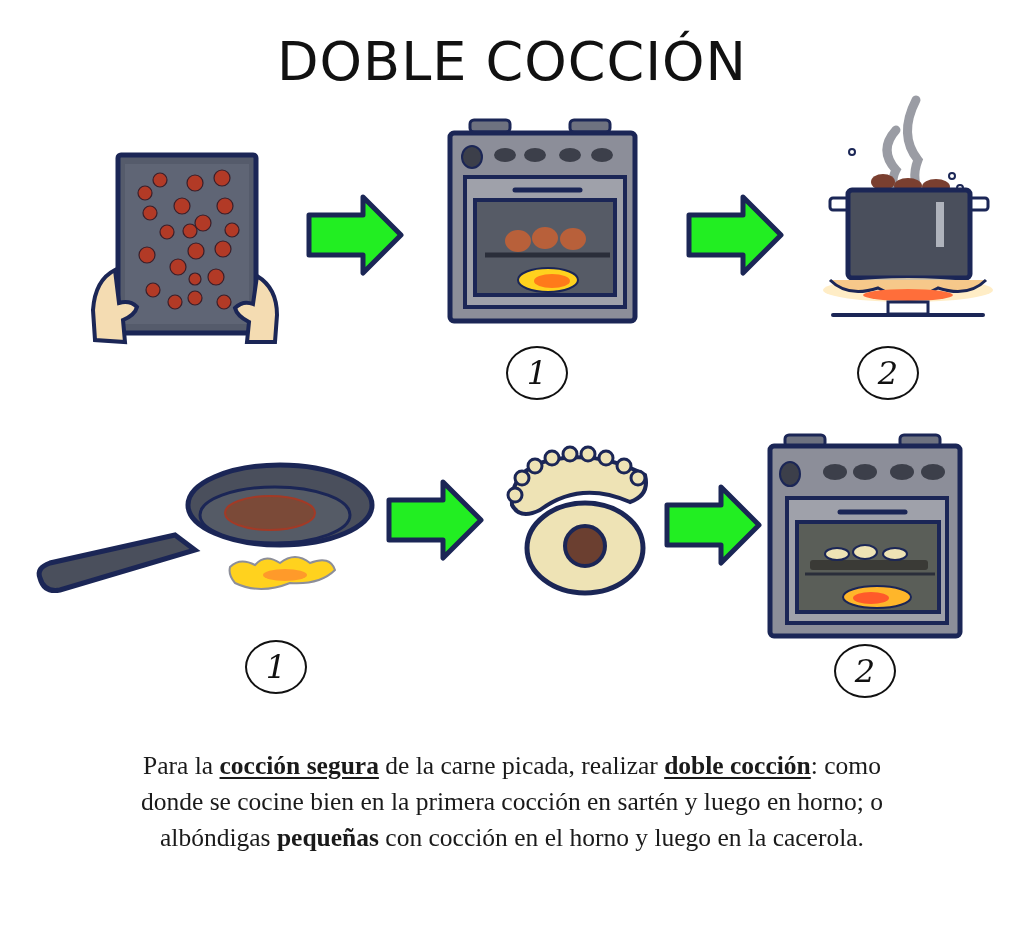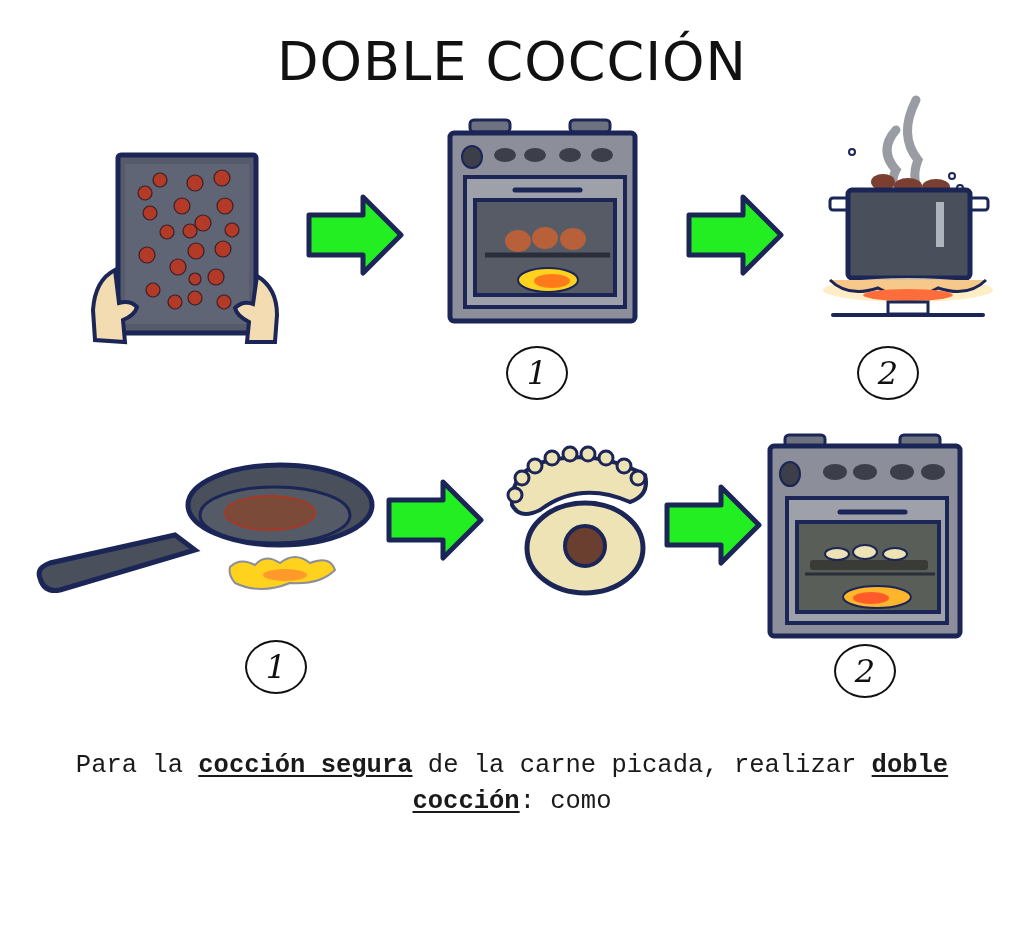--- a/index.html
+++ b/index.html
@@ -1,20 +1,20 @@
 <!DOCTYPE html>
 <html><head>
   <meta charset="utf-8">
   <style>
     html, body { margin: 0; padding: 0; background: #ffffff; }
     body { width: 1024px; height: 938px; position: relative; overflow: hidden; font-family: "DejaVu Sans", sans-serif; }
     .title { position: absolute; top: 30px; left: 0; width: 1100px; text-align: center; font-size: 54px; letter-spacing: 1px; color: #111; font-family: "DejaVu Sans", sans-serif; font-weight: normal; }
     .abs { position: absolute; }
     .step-num { position: absolute; width: 58px; height: 50px; border: 2px solid #111; border-radius: 50%; text-align: center; line-height: 50px; font-size: 32px; font-family: "DejaVu Serif", serif; font-style: italic; color: #111; box-sizing: content-box; }
-    .caption { position: absolute; top: 748px; left: 20px; width: 984px; text-align: center; font-family: Liberation Mono, monospace; font-size: 25.5px; line-height: 36px; color: #1a1a1a; }
+    .caption { position: absolute; top: 748px; left: 20px; width: 984px; text-align: center; font-family: Liberation Serif, serif; font-size: 25.5px; line-height: 36px; color: #1a1a1a; }
     .caption b { font-weight: bold; }
     .caption u { text-decoration-thickness: 2px; text-underline-offset: 3px; }
   </style>
 </head>
 <body>
 
 <div class="title" style="left:-38px;">DOBLE COCCIÓN</div>
 
 <svg class="abs" style="left:85px; top:150px;" width="200" height="200" viewBox="0 0 200 200">
   <rect x="33" y="5" width="138" height="178" rx="3" fill="#555b6b" stroke="#1b2656" stroke-width="5"></rect>
@@ -148,13 +148,15 @@
   <ellipse cx="72" cy="122" rx="12" ry="6" fill="#eee3b5" stroke="#1b2656" stroke-width="2"></ellipse>
   <ellipse cx="100" cy="120" rx="12" ry="7" fill="#eee3b5" stroke="#1b2656" stroke-width="2"></ellipse>
   <ellipse cx="130" cy="122" rx="12" ry="6" fill="#eee3b5" stroke="#1b2656" stroke-width="2"></ellipse>
   <ellipse cx="112" cy="165" rx="34" ry="11" fill="#ffb62a" stroke="#1b2656" stroke-width="2"></ellipse>
   <ellipse cx="106" cy="166" rx="18" ry="6" fill="#ff5a2a"></ellipse>
 </svg>
 <div class="step-num" style="left:834px; top:644px;">2</div>
 
 <div class="caption">
   <div><span>Para la </span><b><u>cocción segura</u></b><span> de la carne picada, realizar </span><b><u>doble cocción</u></b><span>: como</span></div>
+  <div>donde se cocine bien en la primera cocción en sartén y luego en horno; o</div>
+  <div><span>albóndigas </span><b>pequeñas</b><span> con cocción en el horno y luego en la cacerola.</span></div>
 </div>
 
 </body></html>

